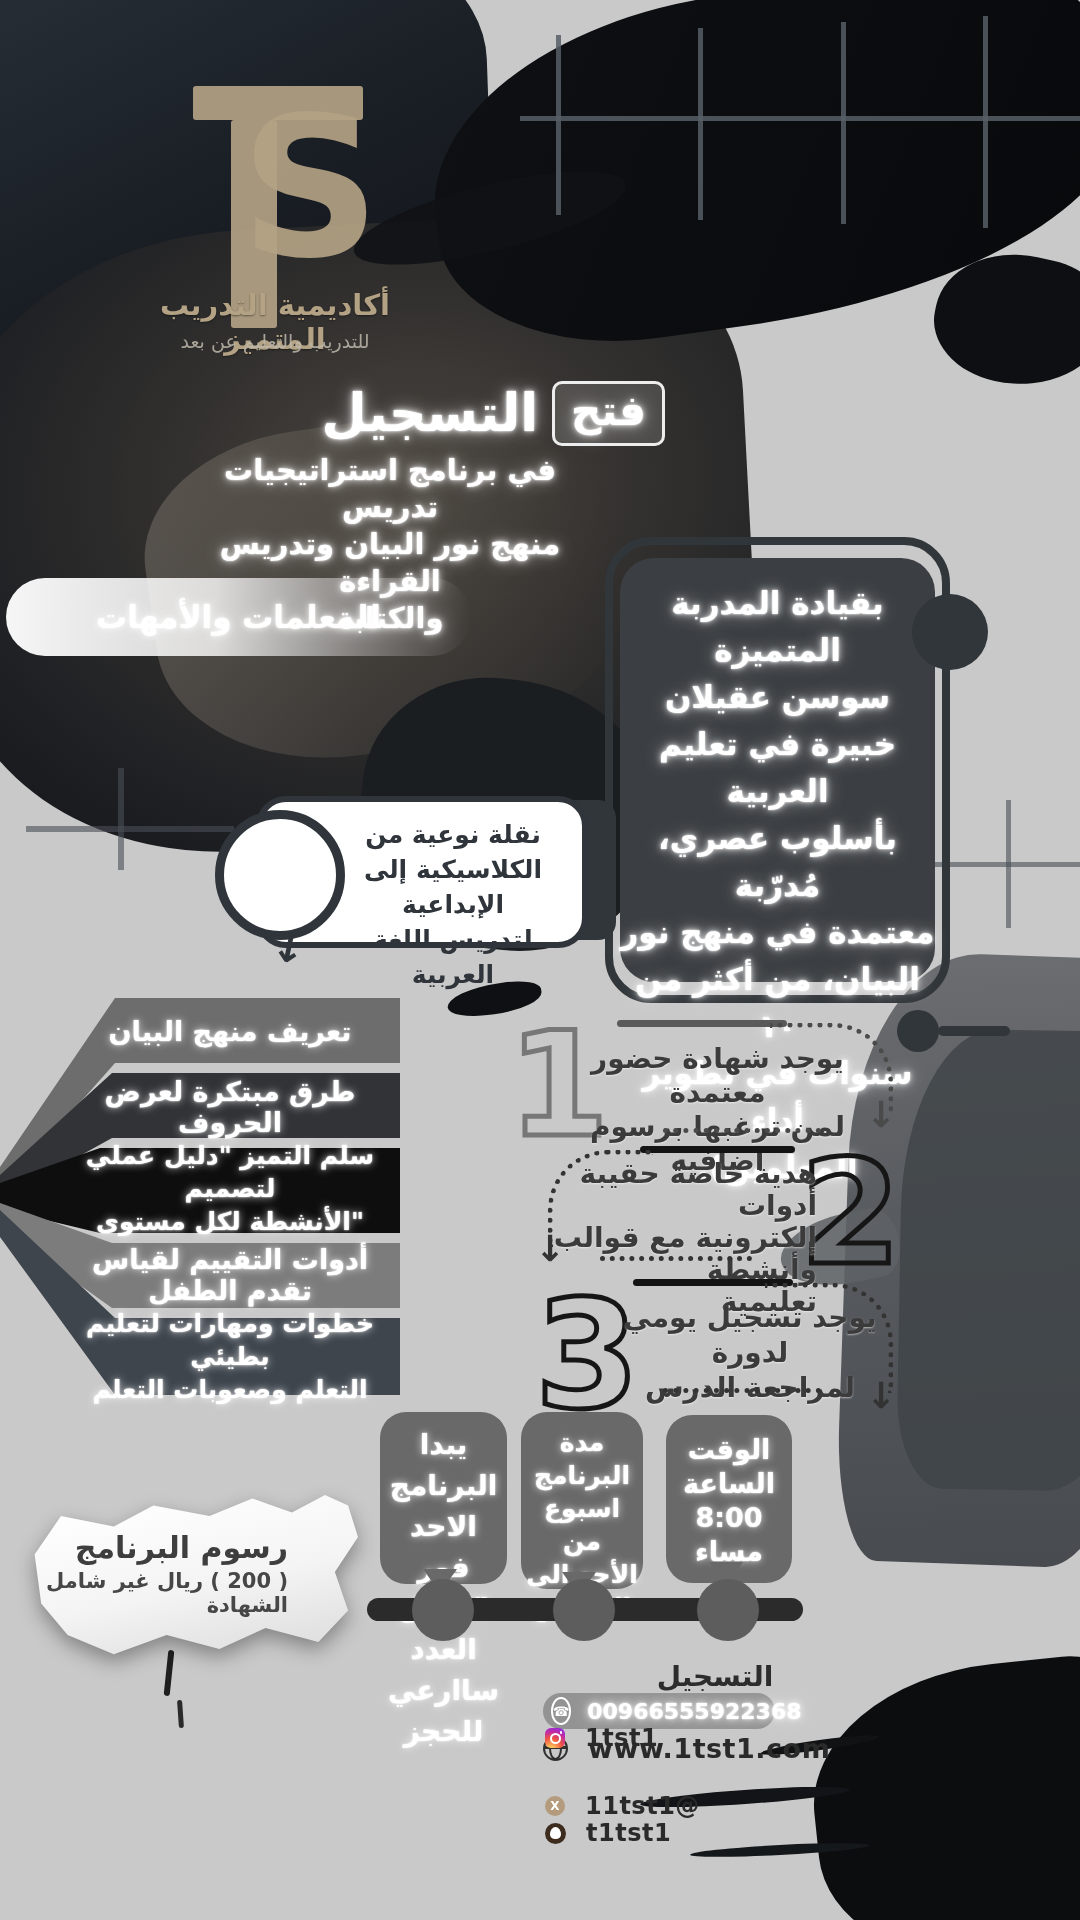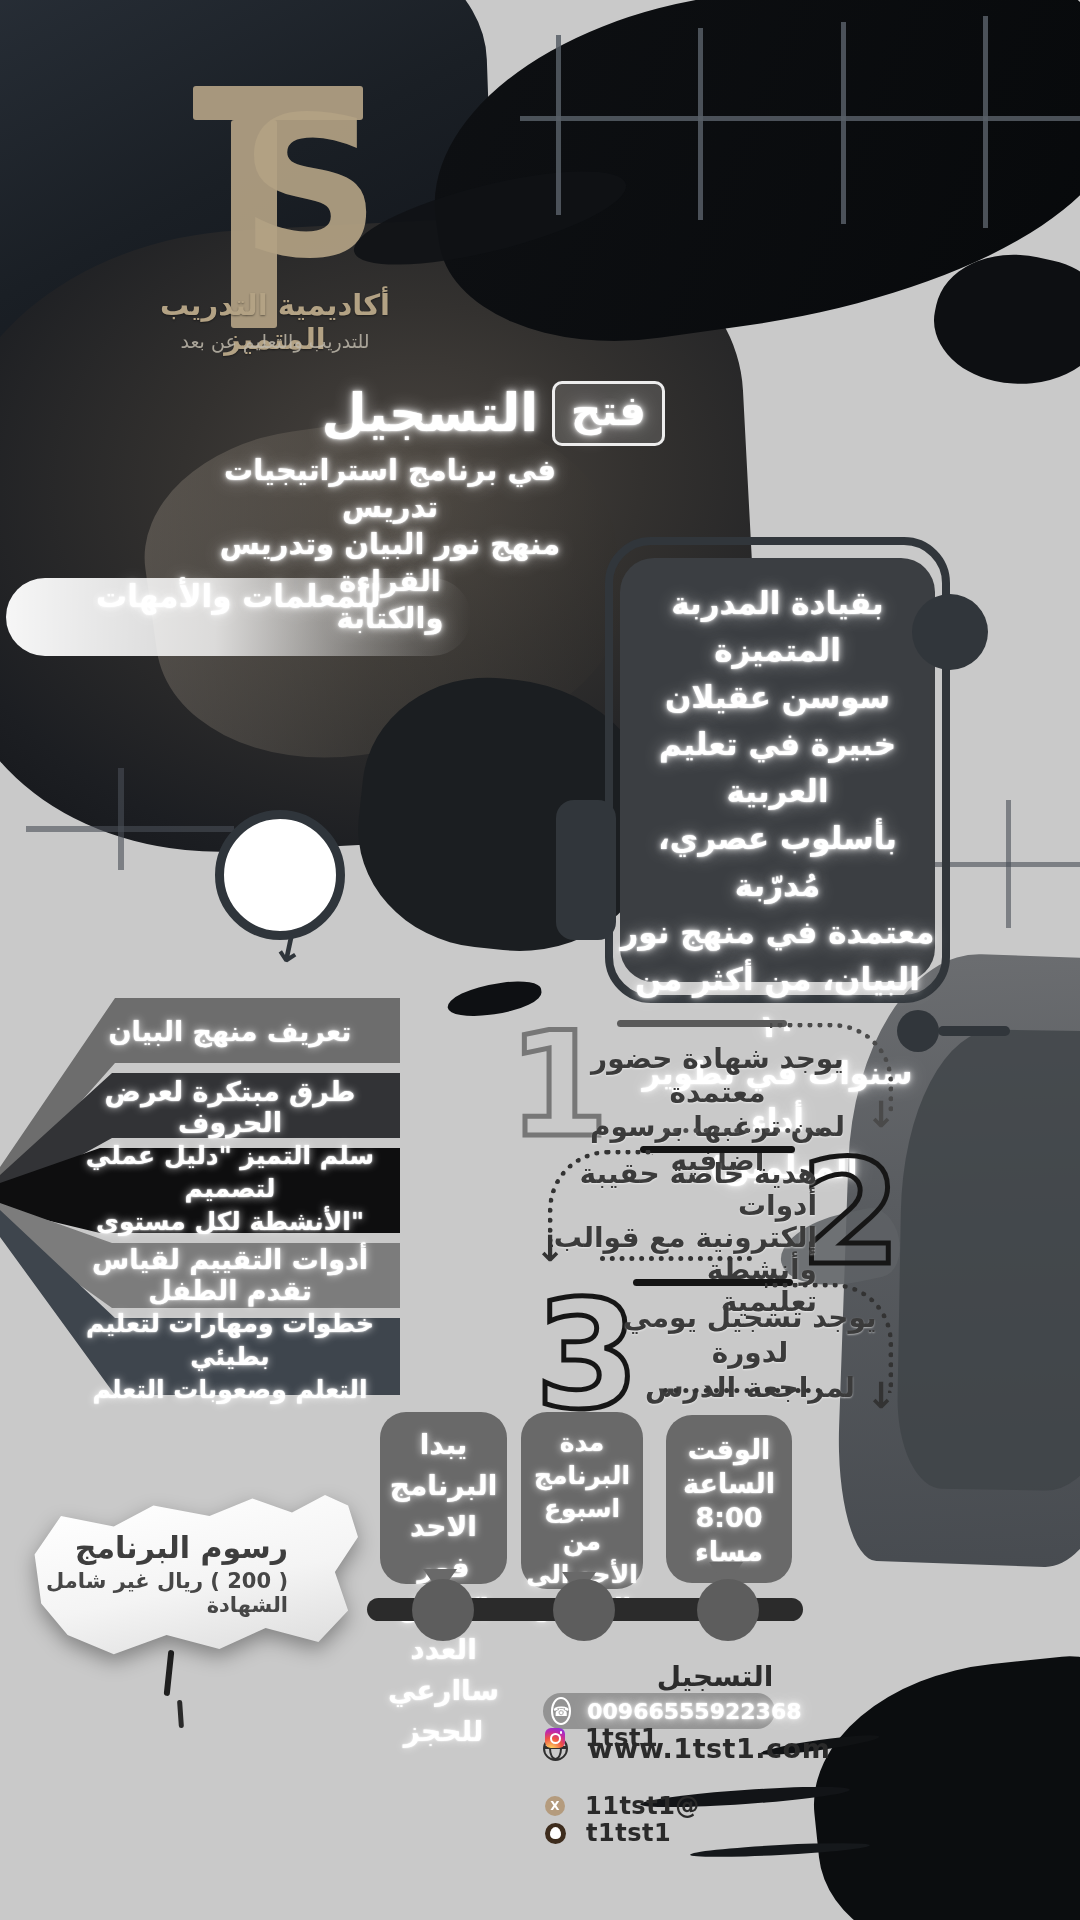--- a/index.html
+++ b/index.html
@@ -104,40 +104,45 @@
     <span class="glow bold" style="border:3px solid rgba(255,255,255,.9);border-radius:10px;background:rgba(255,255,255,.14);
                  padding:2px 16px 8px 16px;font-size:42px;">فتح</span>
     <span class="glow bold" style="font-size:52px;">التسجيل</span>
   </div>
   <div class="abs rtl ctr pre glow bold" style="left:180px;top:452px;width:420px;font-size:29px;line-height:37px;">في برنامج استراتيجيات تدريس
 منهج نور البيان وتدريس القراءة
 والكتابة</div>
 
   <div class="abs" style="left:6px;top:578px;width:465px;height:78px;border-radius:42px;
               background:linear-gradient(90deg,rgba(255,255,255,.96) 0%,rgba(255,255,255,.8) 45%,rgba(252,252,252,.35) 75%,rgba(250,250,250,0) 100%);
-              display:flex;justify-content:center;">
+              display:flex;align-items:center;justify-content:center;">
     <span class="glow bold rtl" style="font-size:31px;">للمعلمات والأمهات</span>
   </div>
 
   <div class="abs" style="left:605px;top:537px;width:329px;height:450px;border:8px solid #31363b;border-radius:46px;"></div>
   <div class="abs" style="left:556px;top:800px;width:60px;height:140px;background:#31363b;border-radius:18px;"></div>
   <div class="abs" style="left:620px;top:558px;width:315px;height:424px;background:#3b3e42;border-radius:34px;">
     <div class="rtl ctr pre glow bold" style="padding-top:22px;font-size:31px;line-height:47px;">بقيادة المدربة المتميزة
 سوسن عقيلان
 خبيرة في تعليم العربية
 بأسلوب عصري، مُدرّبة
 معتمدة في منهج نور
 البيان، من أكثر من ١٠
 سنوات في تطوير أداء
 المعلمين).</div>
   </div>
   <div class="abs" style="left:912px;top:594px;width:76px;height:76px;border-radius:50%;background:#31363b;"></div>
   <div class="abs" style="left:897px;top:1010px;width:42px;height:42px;border-radius:50%;background:#31363b;"></div>
   <div class="abs" style="left:938px;top:1026px;width:72px;height:10px;border-radius:5px;background:#31363b;"></div>
 
+  <div class="abs" style="left:256px;top:796px;width:320px;height:140px;background:#fff;border:6px solid #2f353b;border-radius:30px;">
+    <div class="rtl ctr pre bold" style="padding:15px 8px 0 70px;font-size:25px;line-height:35px;color:#2f353b;">نقلة نوعية من
+الكلاسيكية إلى الإبداعية
+لتدريس اللغة العربية</div>
+  </div>
   <div class="abs" style="left:215px;top:810px;width:112px;height:112px;background:#fff;border:9px solid #2f353b;border-radius:50%;"></div>
   <span class="arrow" style="left:272px;top:925px;font-size:40px;color:#2f353b;transform:rotate(12deg);position:absolute;">↓</span>
 
   <div class="chev">
     <div style="background:#6d6d6d;clip-path:polygon(400px 3px,115px 3px,0 172px,0 198px,115px 68px,400px 68px);"></div>
     <div style="background:#323336;clip-path:polygon(400px 78px,112px 78px,0 180px,0 205px,112px 143px,400px 143px);"></div>
     <div style="background:#0e0e0f;clip-path:polygon(400px 153px,100px 153px,0 188px,0 214px,100px 238px,400px 238px);"></div>
     <div style="background:#7c7c7c;clip-path:polygon(400px 248px,112px 248px,0 208px,0 233px,112px 313px,400px 313px);"></div>
     <div style="background:#3e454d;clip-path:polygon(400px 323px,115px 323px,0 215px,0 242px,115px 400px,400px 400px);"></div>
   </div>

